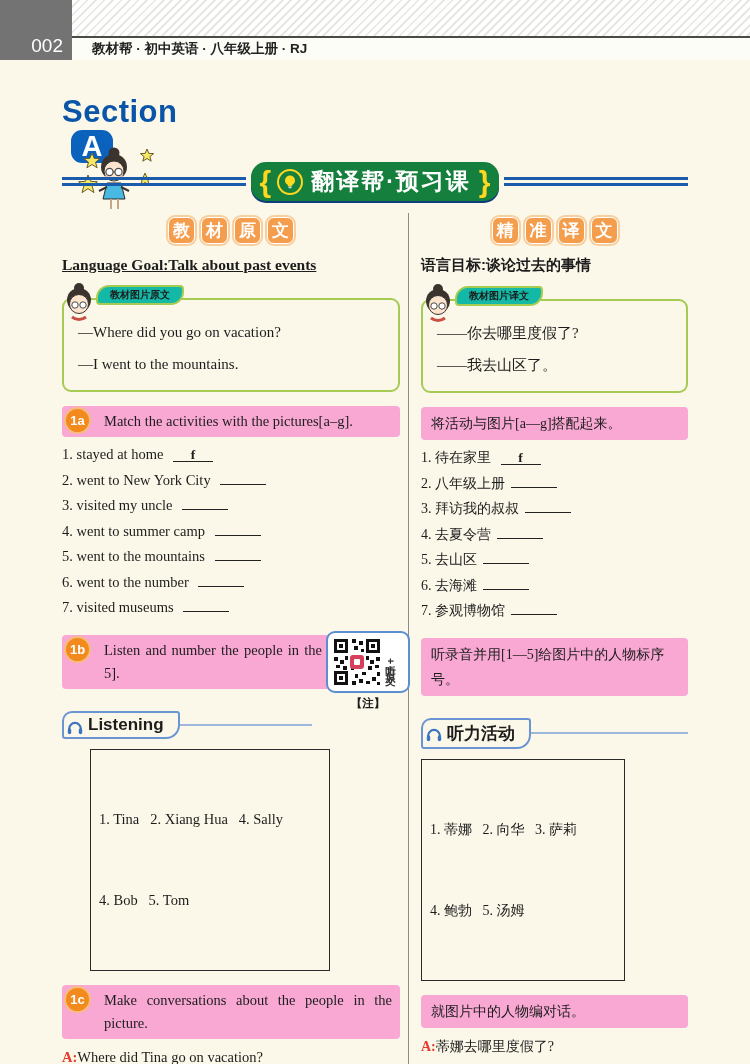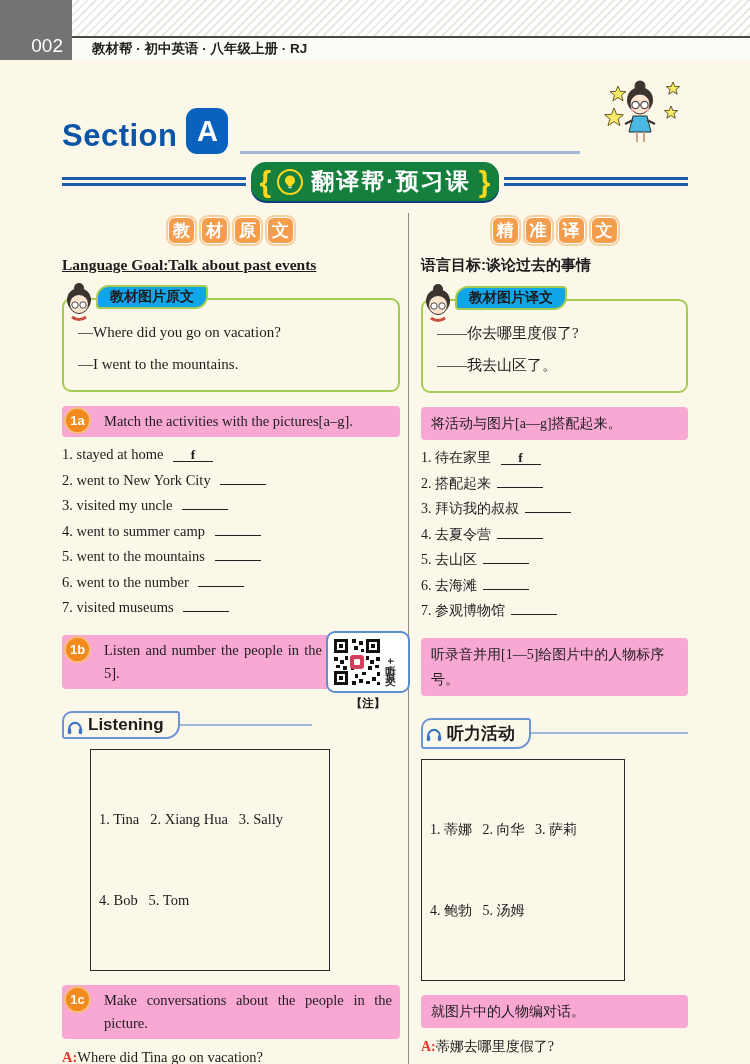--- a/index.html
+++ b/index.html
@@ -14,21 +14,21 @@
              font-size:19px; }
   .hdr-right { flex:1; display:flex; flex-direction:column;justify-content:flex-end; }
   .hatch { height:36px; background:repeating-linear-gradient(135deg,#ffffff 0 4px,#e8e8e2 4px 6px); }
   .hdr-bar { flex:1; background:#fdfdf8; border-top:2px solid #4c4a45; display:flex; align-items:center;
              padding-left:20px; font-family:"Liberation Sans", sans-serif; font-weight:bold;
              font-size:13.5px; color:#222; }
 
   .main { padding:0 62px; position:relative; }
 
   
-  .sect-row { margin-top:34px; height:60px; display:flex; align-items:flex-end; }
+  .sect-row { margin-top:34px; height:60px; display:flex; align-items:flex-start;flex-direction:column; }
   .sect-word { font-family:"Liberation Sans", sans-serif; font-weight:bold; color:#0a55a8;
                font-size:31px; letter-spacing:.5px; }
   .sect-a { width:42px; height:46px; background:#0a62bd; border-radius:11px; color:#fff;
             font-family:"Liberation Sans", sans-serif; font-weight:bold; font-size:29px;
             display:flex; align-items:center; justify-content:center; margin-left:9px; }
   .sect-line { flex:1; height:3px; background:#a4b9d8; margin:0 8px 0 12px; }
   .girl-top { width:100px; height:74px; margin-top:-16px; flex:0 0 auto; }
 
   
   .banner-row { display:flex; align-items:center; margin-top:8px; }
@@ -52,23 +52,23 @@
   .col-title { display:flex; justify-content:center; gap:6px; margin:4px 0 2px; }
   .tile { width:27px; height:27px; background:#f49d4d; border:1px solid #fff; border-radius:7px;
           box-shadow:0 0 0 2px #f8d0a0; color:#fff; font-family:"Liberation Sans", sans-serif;
           font-weight:bold; font-size:17px; display:flex; align-items:center; justify-content:center; }
 
   .goal-l { font-weight:bold; font-size:15.5px; margin-top:12px;text-decoration:underline; }
   .goal-r { font-family:"Liberation Sans", sans-serif; font-weight:bold; font-size:15px; margin-top:12px; }
 
   .gbox { border:2px solid #a6cb52; border-radius:9px; margin-top:24px; padding:16px 10px 10px 14px;
           position:relative; min-height:84px; background:transparent; }
-  .gbox-label { position:absolute; top:-15px; left:32px; background:#0ea5e9; border:2px solid #a6cb52;
+  .gbox-label { position:absolute; top:-15px; left:32px; background:#14b8a6; border:2px solid #a6cb52;
                 border-radius:13px 4px 13px 4px; padding:1px 12px; font-family:"Liberation Sans", sans-serif;
-                font-weight:bold; font-size:14px; white-space:nowrap; }
+                font-weight:bold; font-size:10px; white-space:nowrap; }
   .gbox-girl { position:absolute; top:-20px; left:-4px; width:38px; height:42px; }
   .gline { font-size:15px; line-height:32px; }
 
   .task { position:relative; background:#f9a8d4; border-radius:4px; margin-top:14px;
           padding:4px 8px 4px 42px; font-size:14.5px; line-height:23px; text-align:justify; }
   .task-r { padding-left:10px; font-size:14px; line-height:25px; text-align:left; }
   .badge { position:absolute; left:2px; top:1px; width:27px; height:27px; border-radius:50%;
            background:#f28a1e; border:2px solid #f6bd7d; color:#fff;
            font-family:"Liberation Sans", sans-serif; font-weight:bold; font-size:13px;
            display:flex; align-items:center; justify-content:center; }
@@ -286,21 +286,21 @@
               <path d="M3.5 14 v-2 a6.5 6.5 0 0 1 13 0 v2" fill="none" stroke="#3a74c2" stroke-width="2.4"></path>
               <rect x="2" y="11.5" width="3.8" height="6.5" rx="1.9" fill="#3a74c2"></rect>
               <rect x="14.2" y="11.5" width="3.8" height="6.5" rx="1.9" fill="#3a74c2"></rect>
             </svg>
             <span>Listening</span>
           </span>
           <span class="listen-line"></span>
         </div>
 
         <div class="names-box">
-          <div>1. Tina   2. Xiang Hua   3. Sally</div>
+          <div>1. Tina   2. Xiang Hua   4. Sally</div>
           <div>4. Bob   5. Tom</div>
         </div>
 
         <div class="task">
           <span class="badge">1c</span>
           <span>Make conversations about the people in the picture.</span>
         </div>
 
         <div class="ab">
           <span class="spk-a">A:</span><span>Where did Tina go on vacation?</span>
@@ -337,21 +337,21 @@
         <div class="task task-r">将活动与图片[a—g]搭配起来。</div>
 
         <div class="alist">
           <div class="aitem aitem-r">
             <span>1.</span>
             <span>待在家里</span>
             <span class="blank" style="width:40px">f</span>
           </div>
           <div class="aitem aitem-r">
             <span>2.</span>
-            <span>搭配起来</span>
+            <span>八年级上册</span>
             <span class="blank blank-tight"></span>
           </div>
           <div class="aitem aitem-r">
             <span>3.</span>
             <span>拜访我的叔叔</span>
             <span class="blank blank-tight"></span>
           </div>
           <div class="aitem aitem-r">
             <span>4.</span>
             <span>去夏令营</span>

